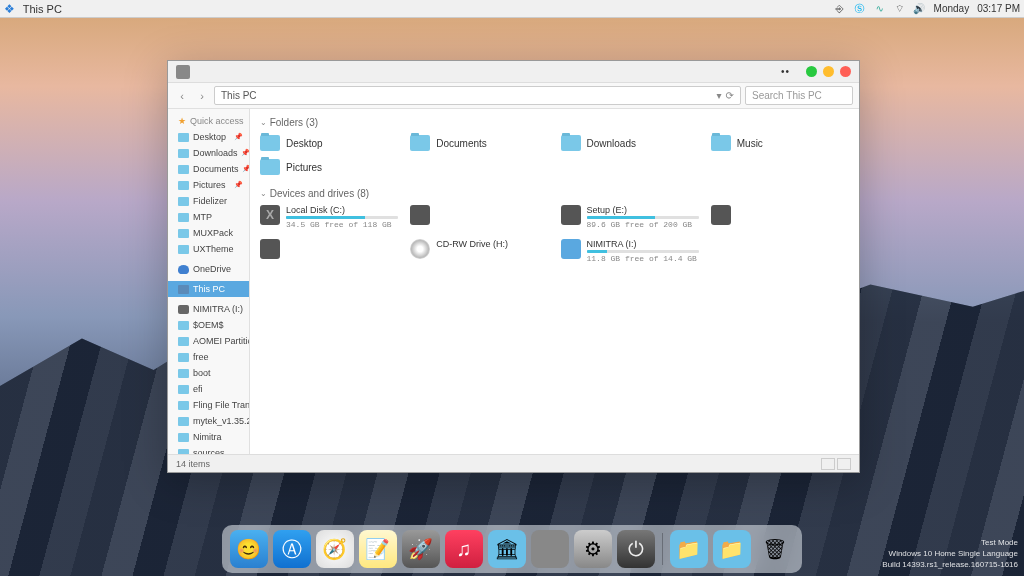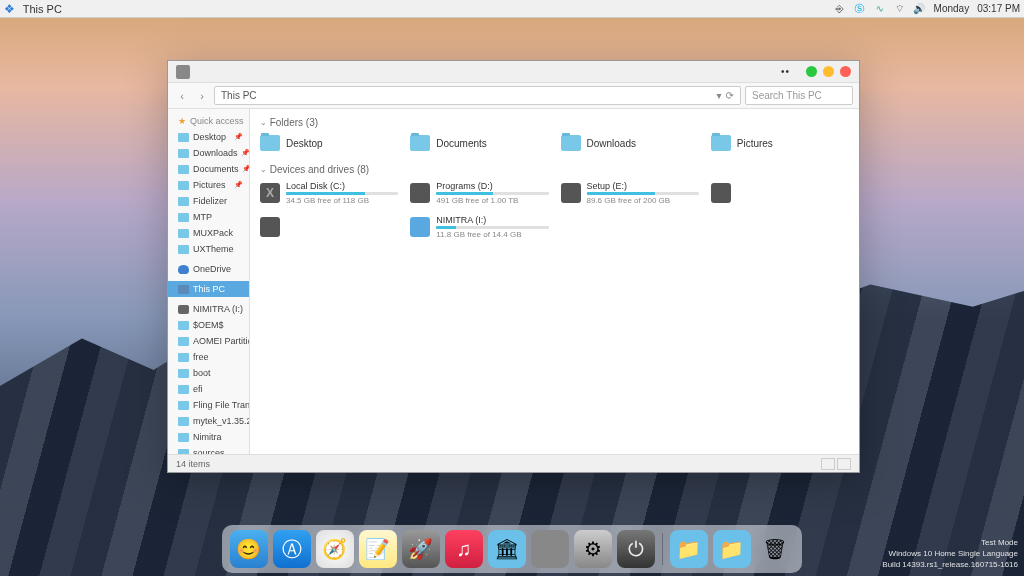--- a/index.html
+++ b/index.html
@@ -35,30 +35,30 @@
 .sb-icon.cloud { background: #4080d0; border-radius: 50% 50% 40% 40%; }
 .sb-icon.pc { background: #5a8ab8; }
 .content { flex: 1; background: #fff; overflow: auto; padding: 4px 8px; }
 .section-hdr { font-size: 10px; color: #666; padding: 4px 2px; display: flex; align-items: center; gap: 3px; }
 .section-hdr .chev { color: #888; font-size: 8px; }
 .folder-grid { display: grid; grid-template-columns: repeat(4, 1fr); gap: 2px 8px; margin-bottom: 6px; }
 .folder-item { display: flex; align-items: center; gap: 6px; padding: 3px 2px; font-size: 10px; color: #333; cursor: pointer; }
 .folder-icon { width: 20px; height: 16px; background: #7ac8e8; border-radius: 2px; position: relative; flex-shrink: 0; }
 .folder-icon::before { content: ''; position: absolute; top: -2px; left: 1px; width: 8px; height: 3px; background: #6ab8d8; border-radius: 1px 1px 0 0; }
 .drive-grid { display: grid; grid-template-columns: repeat(4, 1fr); gap: 6px 8px; }
-.drive-item { display: flex; gap: 6px; padding: 2px; cursor: pointer; align-items: center; }
+.drive-item { display: flex; gap: 6px; padding: 2px; cursor: pointer; }
 .drive-icon { width: 20px; height: 20px; background: #555; border-radius: 3px; flex-shrink: 0; position: relative; }
 .drive-icon.x::after { content: 'X'; position: absolute; inset: 0; display: flex; align-items: center; justify-content: center; color: #aaa; font-size: 12px; font-weight: bold; }
 .drive-icon.cd { background: radial-gradient(circle, #fff 20%, #ddd 40%, #bbb 60%, #eee 80%); border-radius: 50%; }
 .drive-icon.blue { background: #5aa8e0; }
 .drive-info { flex: 1; display: flex; flex-direction: column; gap: 1px; }
 .drive-name { font-size: 9px; color: #333; }
 .drive-bar { height: 3px; background: #e0e0e0; border-radius: 1px; overflow: hidden; }
 .drive-fill { height: 100%; background: #40c0e0; }
-.drive-free { font-size: 8px; color: #888; }
+.drive-free { font-size: 8px; color: #888; font-family: Liberation Mono, monospace; }
 .statusbar { height: 18px; background: #f0f0f0; border-top: 1px solid #ddd; display: flex; align-items: center; padding: 0 8px; font-size: 9px; color: #666; }
 .statusbar .views { margin-left: auto; display: flex; gap: 2px; }
 .statusbar .view-btn { width: 14px; height: 12px; border: 1px solid #ccc; }
 .dock { position: absolute; bottom: 3px; left: 50%; transform: translateX(-50%); height: 48px; background: rgba(230,235,240,0.55); border-radius: 10px; display: flex; align-items: center; padding: 4px 8px; gap: 5px; z-index: 60; backdrop-filter: blur(10px); }
 .dock-item { width: 38px; height: 38px; border-radius: 8px; display: flex; align-items: center; justify-content: center; font-size: 20px; cursor: pointer; position: relative; }
 .dock-sep { width: 1px; height: 32px; background: rgba(0,0,0,0.25); margin: 0 2px; }
 .wm { position: absolute; right: 6px; bottom: 6px; text-align: right; font-size: 8px; color: rgba(255,255,255,0.85); line-height: 11px; z-index: 40; }
 </style>
 </head>
 <body>
@@ -217,63 +217,66 @@
           <div class="folder-item">
             <div class="folder-icon"></div>
             <span>Documents</span>
           </div>
           <div class="folder-item">
             <div class="folder-icon"></div>
             <span>Downloads</span>
           </div>
           <div class="folder-item">
             <div class="folder-icon"></div>
+            <span>Music</span>
+          </div>
+          <div class="folder-item">
+            <div class="folder-icon"></div>
             <span>Pictures</span>
           </div>
         </div>
       <div class="section-hdr">
           <span class="chev">⌄</span>
           <span>Devices and drives (8)</span>
         </div>
       <div class="drive-grid" id="drive-grid">
           <div class="drive-item">
             <div class="drive-icon x"></div>
             <div class="drive-info">
               <div class="drive-name">Local Disk (C:)</div>
               <div class="drive-bar">
                 <div class="drive-fill" style="width:70%"></div>
               </div>
               <div class="drive-free">34.5 GB free of 118 GB</div>
             </div>
           </div>
           <div class="drive-item">
             <div class="drive-icon"></div>
-            <div class="drive-info">
-              <div class="drive-name">Programs (D:)</div>
-              <div class="drive-bar">
-                <div class="drive-fill" style="width:51%"></div>
-              </div>
-              <div class="drive-free">491 GB free of 1.00 TB</div>
-            </div>
           </div>
           <div class="drive-item">
             <div class="drive-icon"></div>
             <div class="drive-info">
               <div class="drive-name">Setup (E:)</div>
               <div class="drive-bar">
                 <div class="drive-fill" style="width:61%"></div>
               </div>
               <div class="drive-free">89.6 GB free of 200 GB</div>
             </div>
           </div>
           <div class="drive-item">
             <div class="drive-icon"></div>
           </div>
           <div class="drive-item">
             <div class="drive-icon"></div>
+          </div>
+          <div class="drive-item">
+            <div class="drive-icon cd"></div>
+            <div class="drive-info">
+              <div class="drive-name">CD-RW Drive (H:)</div>
+            </div>
           </div>
           <div class="drive-item">
             <div class="drive-icon blue"></div>
             <div class="drive-info">
               <div class="drive-name">NIMITRA (I:)</div>
               <div class="drive-bar">
                 <div class="drive-fill" style="width:18%"></div>
               </div>
               <div class="drive-free">11.8 GB free of 14.4 GB</div>
             </div>

